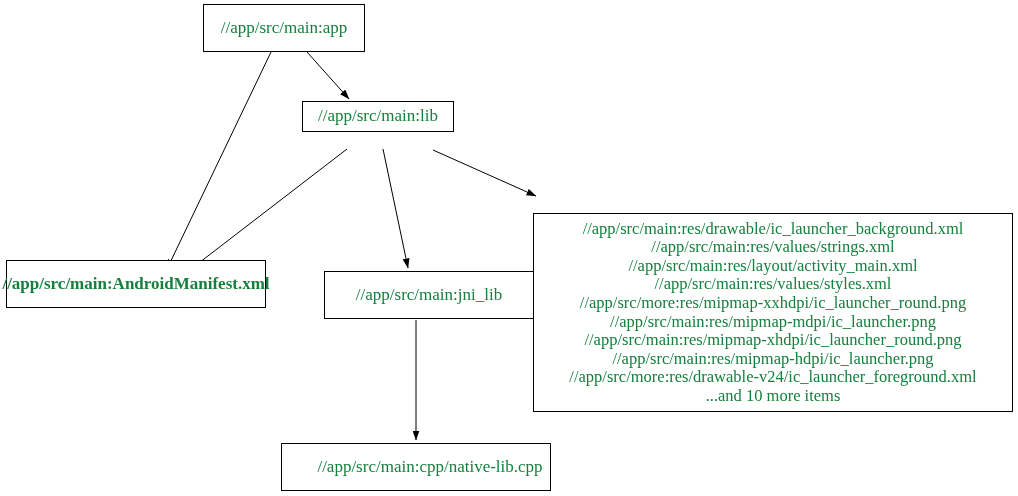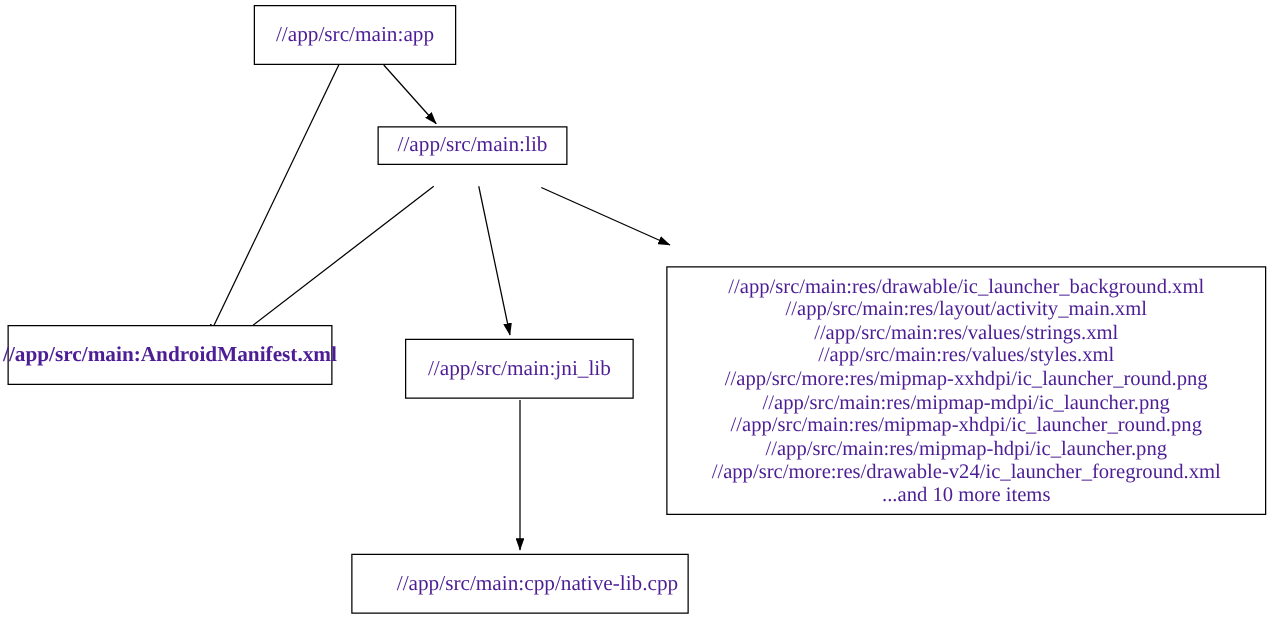--- a/index.html
+++ b/index.html
@@ -6,21 +6,21 @@
     margin: 0;
     padding: 0;
     background: #ffffff;
   }
   .canvas {
     position: relative;
     width: 1018px;
     height: 496px;
     background: #ffffff;
     font-family: "Liberation Serif", "DejaVu Serif", serif;
-    color: #4c1d95;
+    color: #15803d;
     overflow: hidden;
   }
   .edges-layer {
     position: absolute;
     left: 0;
     top: 0;
     width: 1018px;
     height: 496px;
   }
   .edges-layer line {
@@ -72,28 +72,28 @@
   </div>
 
   <div class="node" style="left:302px; top:101px; width:152px; height:31px;">
     <span>//app/src/main:lib</span>
   </div>
 
   <div class="node" style="left:6px; top:260px; width:260px; height:48px;font-weight:bold;">
     <span>//app/src/main:AndroidManifest.xml</span>
   </div>
 
-  <div class="node" style="left:324px; top:271px; width:183px; height:48px;">
+  <div class="node" style="left:324px; top:271px; width:210px; height:48px;">
     <span>//app/src/main:jni_lib</span>
   </div>
 
   <div class="node multi" style="left:533px; top:213px; width:480px; height:199px;">
     <div class="line">//app/src/main:res/drawable/ic_launcher_background.xml</div>
+    <div class="line">//app/src/main:res/values/strings.xml</div>
     <div class="line">//app/src/main:res/layout/activity_main.xml</div>
-    <div class="line">//app/src/main:res/values/strings.xml</div>
     <div class="line">//app/src/main:res/values/styles.xml</div>
     <div class="line">//app/src/more:res/mipmap-xxhdpi/ic_launcher_round.png</div>
     <div class="line">//app/src/main:res/mipmap-mdpi/ic_launcher.png</div>
     <div class="line">//app/src/main:res/mipmap-xhdpi/ic_launcher_round.png</div>
     <div class="line">//app/src/main:res/mipmap-hdpi/ic_launcher.png</div>
     <div class="line">//app/src/more:res/drawable-v24/ic_launcher_foreground.xml</div>
     <div class="line">...and 10 more items</div>
   </div>
 
   <div class="node" style="left:281px; top:443px; width:270px; height:48px;padding-left:28px;">

